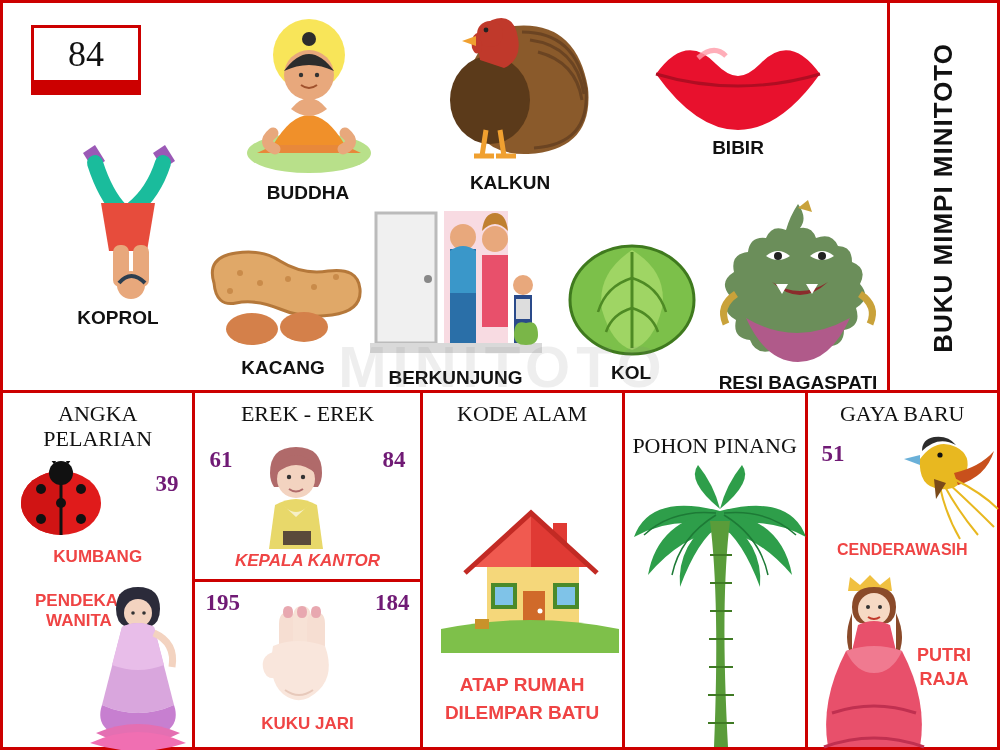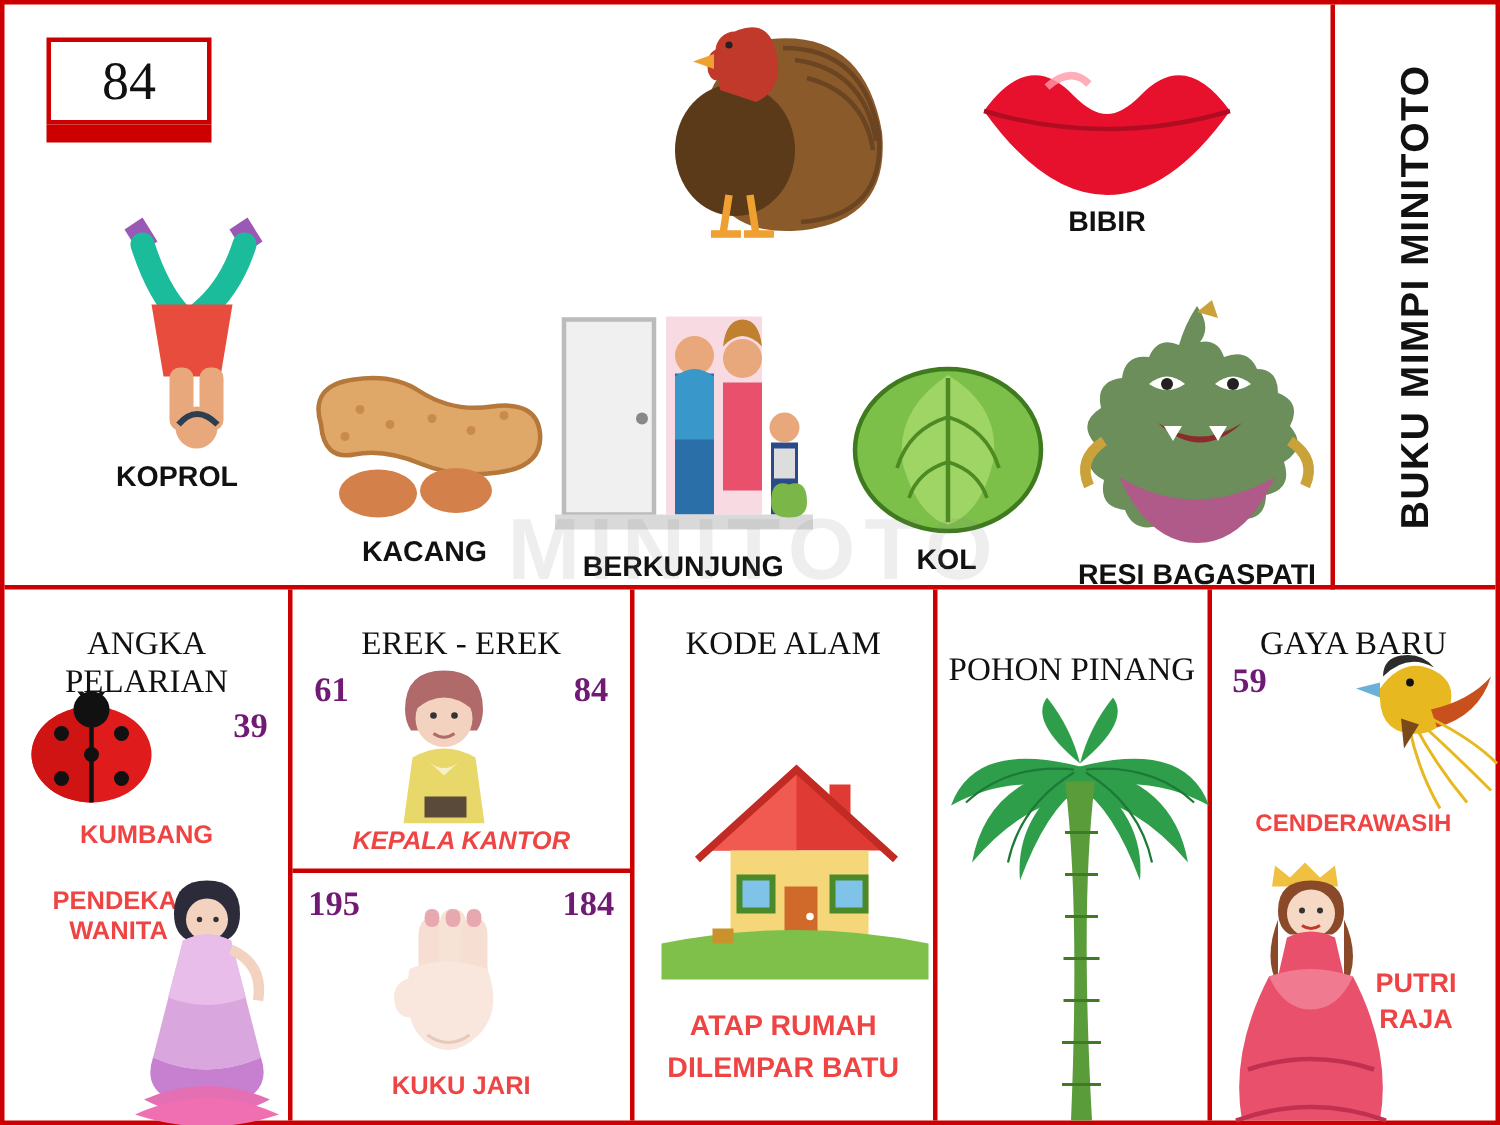--- a/index.html
+++ b/index.html
@@ -64,21 +64,21 @@
   }
   
   .bottom {
     position:absolute; top:390px; left:0; right:0; bottom:0;
     display:flex;
   }
   .col { position:relative; height:100%; border-right:3px solid #cc0000; }
   .col:last-child { border-right:none; }
   .col-h {
     text-align:center; font-family:"Liberation Serif", serif;
-    font-size:22px; color:#111; padding-top:23px; line-height:1.15;
+    font-size:22px; color:#111; padding-top:8px; line-height:1.15;
   }
   .c1 { width:200px; }
   .c2 { width:236px; }
   .c3 { width:210px; }
   .c4 { width:190px; }
   .c5 { width:197px; }
   .sub-div { border-top:3px solid #cc0000; }
   .lbl { font-size:17px; font-weight:bold; color:#ef4444; text-align:center; }
   .num { font-size:23px; font-weight:bold; color:#701a75; font-family:"Liberation Serif", serif;}
   .abs { position:absolute; }
@@ -109,36 +109,55 @@
         <path d="M120 30 C112 55 100 68 90 76" stroke="#1abc9c" stroke-width="16" fill="none" stroke-linecap="round"></path>
         <path d="M58 70 L112 70 L104 118 L66 118 Z" fill="#e74c3c"></path>
         <rect x="70" y="112" width="16" height="42" rx="7" fill="#e8a87c"></rect>
         <rect x="90" y="112" width="16" height="42" rx="7" fill="#e8a87c"></rect>
         <circle cx="88" cy="152" r="14" fill="#e8a87c"></circle>
         <path d="M76 150 q12 -14 26 0" stroke="#2c3e50" stroke-width="4" fill="none"></path>
       </svg>
       <div class="cap">KOPROL</div>
     </div>
 
+    <div class="item" style="left:215px; top:10px; width:180px;">
+      <svg width="175" height="165" viewBox="0 0 175 165">
+        <circle cx="88" cy="42" r="36" fill="#f7e03c" opacity="0.85"></circle>
+        <ellipse cx="88" cy="140" rx="62" ry="20" fill="#b8e08a"></ellipse>
+        <path d="M36 140 q52 -28 104 0 z" fill="#e8883a"></path>
+        <path d="M52 132 q36 -60 72 0 z" fill="#f0902a"></path>
+        <path d="M70 96 q18 -22 36 0 q-18 14 -36 0z" fill="#e8a87c"></path>
+        <circle cx="88" cy="62" r="25" fill="#e8a87c"></circle>
+        <path d="M63 58 q25 -34 50 0 q-25 -12 -50 0z" fill="#2c2c2c"></path>
+        <circle cx="88" cy="26" r="7" fill="#2c2c2c"></circle>
+        <circle cx="80" cy="62" r="2.2" fill="#333"></circle>
+        <circle cx="96" cy="62" r="2.2" fill="#333"></circle>
+        <path d="M80 72 q8 6 16 0" stroke="#a0522d" stroke-width="2" fill="none"></path>
+        <path d="M52 120 q-12 10 2 16" stroke="#e8a87c" stroke-width="11" fill="none" stroke-linecap="round"></path>
+        <path d="M124 120 q12 10 -2 16" stroke="#e8a87c" stroke-width="11" fill="none" stroke-linecap="round"></path>
+      </svg>
+      <div class="cap">BUDDHA</div>
+    </div>
 
     <div class="item" style="left:412px; top:5px; width:190px;">
       <svg width="185" height="160" viewBox="0 0 185 160">
         <path d="M96 18 q62 -6 74 62 q6 62 -60 66 q-56 2 -60 -56 q-2 -56 46 -72z" fill="#8a5a2b"></path>
         <path d="M104 24 q54 0 64 58 q4 54 -52 58" fill="none" stroke="#6b4422" stroke-width="3"></path>
         <path d="M112 32 q46 6 54 54" fill="none" stroke="#6b4422" stroke-width="3"></path>
         <path d="M120 44 q38 10 44 48" fill="none" stroke="#6b4422" stroke-width="3"></path>
         <ellipse cx="72" cy="92" rx="40" ry="44" fill="#5b3a1a"></ellipse>
         <path d="M62 52 q-6 -32 12 -40 q22 -8 26 18 q4 22 -14 30z" fill="#c0392b"></path>
         <circle cx="72" cy="26" r="13" fill="#c0392b"></circle>
         <path d="M62 24 q-10 2 -8 16 q4 10 10 2z" fill="#c0392b"></path>
         <circle cx="68" cy="22" r="2.4" fill="#222"></circle>
         <path d="M58 28 L44 33 L58 38 z" fill="#f0a030"></path>
         <path d="M68 122 l-4 26 M82 122 l4 26" stroke="#f0a030" stroke-width="5"></path>
         <path d="M56 148 h20 M78 148 h20" stroke="#f0a030" stroke-width="5"></path>
       </svg>
+      <div class="cap">KALKUN</div>
     </div>
 
     <div class="item" style="left:640px; top:25px; width:190px;">
       <svg width="185" height="105" viewBox="0 0 185 105">
         <path d="M10 46 q30 -42 60 -10 q12 12 22 12 q10 0 22 -12 q30 -32 60 10 q-40 56 -82 56 q-42 0 -82 -56z" fill="#e8112d"></path>
         <path d="M10 46 q40 12 82 12 q42 0 82 -12" stroke="#b00d22" stroke-width="3" fill="none"></path>
         <path d="M52 30 q16 -14 28 -2" stroke="#ff9aa8" stroke-width="5" fill="none" opacity="0.8"></path>
       </svg>
       <div class="cap">BIBIR</div>
     </div>
@@ -335,21 +354,21 @@
           <path d="M79 174 h24"></path>
             <path d="M79 202 h24"></path>
             <path d="M78 230 h26"></path>
           <path d="M78 258 h26"></path>
         </g>
       </svg>
     </div>
 
     <div class="col c5">
       <div class="col-h">GAYA BARU</div>
-      <div class="num abs" style="left:14px; top:48px;">59</div>
+      <div class="num abs" style="left:14px; top:48px;">51</div>
       <svg class="abs" style="left:76px; top:38px;" width="120" height="110" viewBox="0 0 120 110">
         <path d="M36 28 q16 -22 36 -12 q16 8 10 26 q-6 18 -26 16 q-22 -2 -20 -30z" fill="#e8b820"></path>
         <path d="M38 20 q16 -16 34 -6 q-8 -10 -22 -8 q-12 2 -12 14z" fill="#2c2c2c"></path>
         <circle cx="56" cy="24" r="2.6" fill="#111"></circle>
         <path d="M36 24 L20 28 L36 34z" fill="#6ab0d8"></path>
         <path d="M70 42 q26 -6 40 -22 q-8 26 -36 34z" fill="#c8501c"></path>
         <g stroke="#e8b820" stroke-width="2" fill="none">
           <path d="M64 52 q22 20 46 44"></path>
             <path d="M60 54 q14 26 34 50"></path>
           <path d="M56 56 q6 28 20 52"></path>

